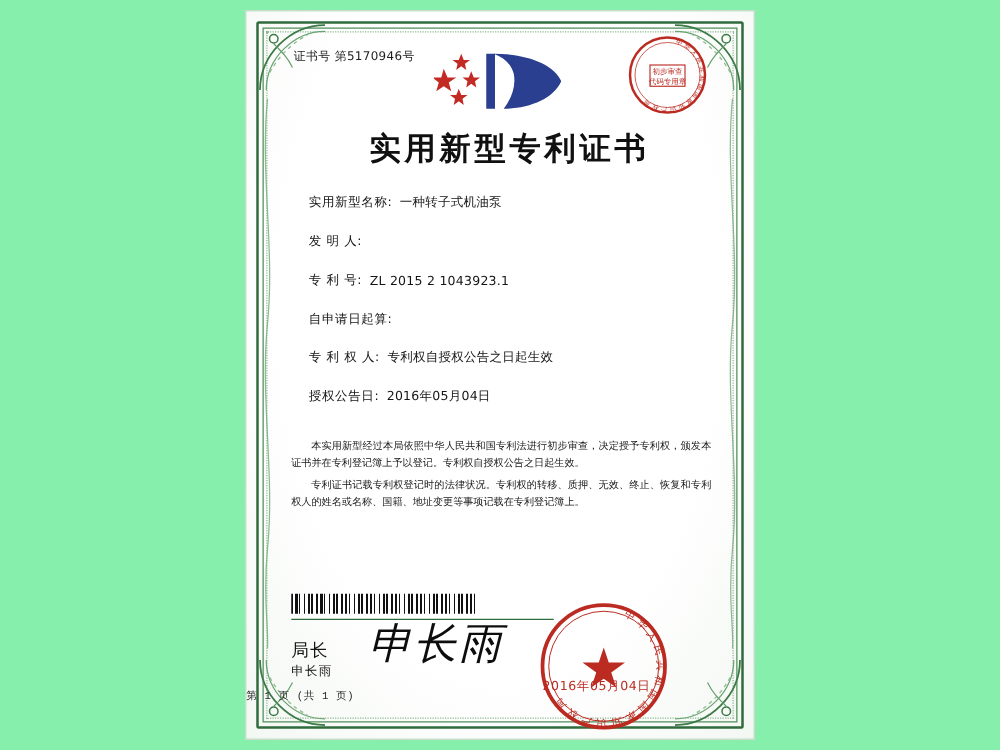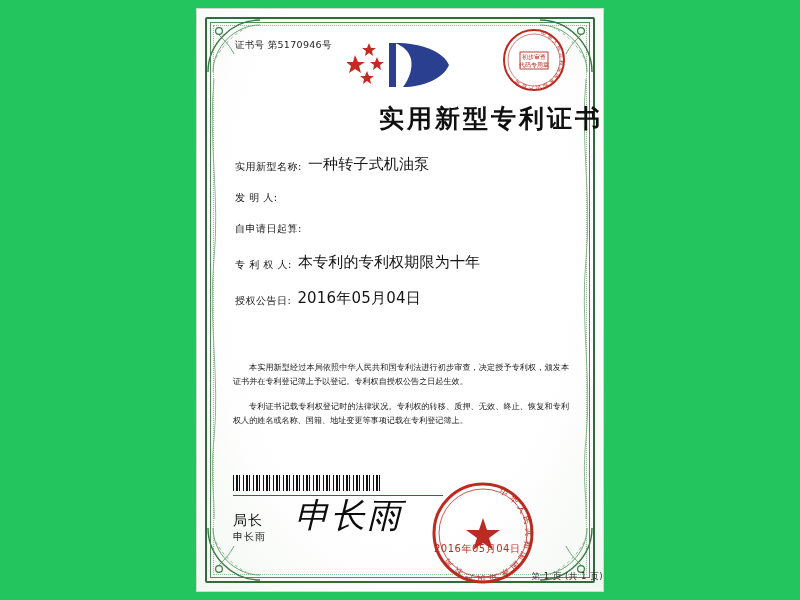--- a/index.html
+++ b/index.html
@@ -10,21 +10,21 @@
   body {
     width: 800px;
     height: 600px;
     overflow: hidden;
     font-family: "DejaVu Sans", sans-serif;
   }
   .page {
     position: relative;
     width: 800px;
     height: 600px;
-    background: #22c55e;
+    background: #86efac;
   }
   
   .cert {
     position: absolute;
     left: 196px;
     top: 8px;
     width: 408px;
     height: 584px;
     background:
       radial-gradient(ellipse at 50% 40%, #ffffff 60%, #f3f7f2 100%);
@@ -98,67 +98,67 @@
     right: 36px;
     top: 18px;
     width: 66px;
     height: 66px;
   }
   .title {
     position: absolute;
     left: 15px;
     right: 0;
     top: 93px;
-    text-align: right;
+    text-align: center;
     font-size: 25px;
     font-weight: bold;
     letter-spacing: 3px;
     color: #101010;
     font-family: "DejaVu Sans", sans-serif;
   }
 
   
   .fields {
     position: absolute;
-    left: 38px;
+    left: 50px;
     top: 146px;
     width: 332px;
   }
   .field-row {
     display: flex;
     align-items: flex-end;
     margin-bottom: 17px;
     font-size: 10px;
     color: #151515;
   }
   .field-label {
     white-space: nowrap;
     letter-spacing: .5px;
     flex: 0 0 auto;
   }
   .field-value {
     margin-left: 6px;
     flex: 1 1 auto;
     letter-spacing: .2px;
-    font-size: 15px;
+    font-size: 10px;
   }
 
   
   .body-text {
     position: absolute;
     left: 36px;
     top: 340px;
     width: 336px;
     font-size: 8.1px;
     line-height: 14px;
     color: #181818;
     text-align: justify;
   }
   .body-text p {
-    margin: 11px 0 3px 0;
+    margin: 0 0 3px 0;
     text-indent: 16px;
   }
 
   
   .barcode {
     position: absolute;
     left: 36px;
     top: 466px;
     width: 150px;
     height: 16px;
@@ -218,25 +218,26 @@
     left: 237px;
     top: 533px;
     font-size: 10px;
     color: #bb2b22;
     letter-spacing: .5px;
   }
   .page-foot {
     position: absolute;
     left: 0;
     right: 0;
-    bottom: 8px;
-    text-align: right;
+    bottom: 28px;
+    text-align: left;
     font-size: 8.5px;
     color: #2a2a2a;
     letter-spacing: .5px;
+    font-family: Liberation Mono, monospace;
   }
 </style>
 </head>
 <body>
 
 <div class="page">
 
   <div class="cert">
 
     <div class="frame-outer"></div>
@@ -309,25 +310,29 @@
 
     <div class="fields">
       <div class="field-row">
         <span class="field-label">实用新型名称:</span>
         <span class="field-value">一种转子式机油泵</span>
       </div>
       <div class="field-row">
         <span class="field-label">发 明 人:</span>
       </div>
       <div class="field-row">
+        <span class="field-label">专 利 号:</span>
+        <span class="field-value">ZL 2015 2 1043923.1</span>
+      </div>
+      <div class="field-row">
         <span class="field-label">自申请日起算:</span>
       </div>
       <div class="field-row">
         <span class="field-label">专 利 权 人:</span>
-        <span class="field-value">本专利的专利权期限为十年</span>
+        <span class="field-value">专利权自授权公告之日起生效</span>
       </div>
       <div class="field-row">
         <span class="field-label">授权公告日:</span>
         <span class="field-value">2016年05月04日</span>
       </div>
     </div>
 
     <div class="body-text">
       <p>本实用新型经过本局依照中华人民共和国专利法进行初步审查，决定授予专利权，颁发本证书并在专利登记簿上予以登记。专利权自授权公告之日起生效。</p>
       <p>专利证书记载专利权登记时的法律状况。专利权的转移、质押、无效、终止、恢复和专利权人的姓名或名称、国籍、地址变更等事项记载在专利登记簿上。</p>

